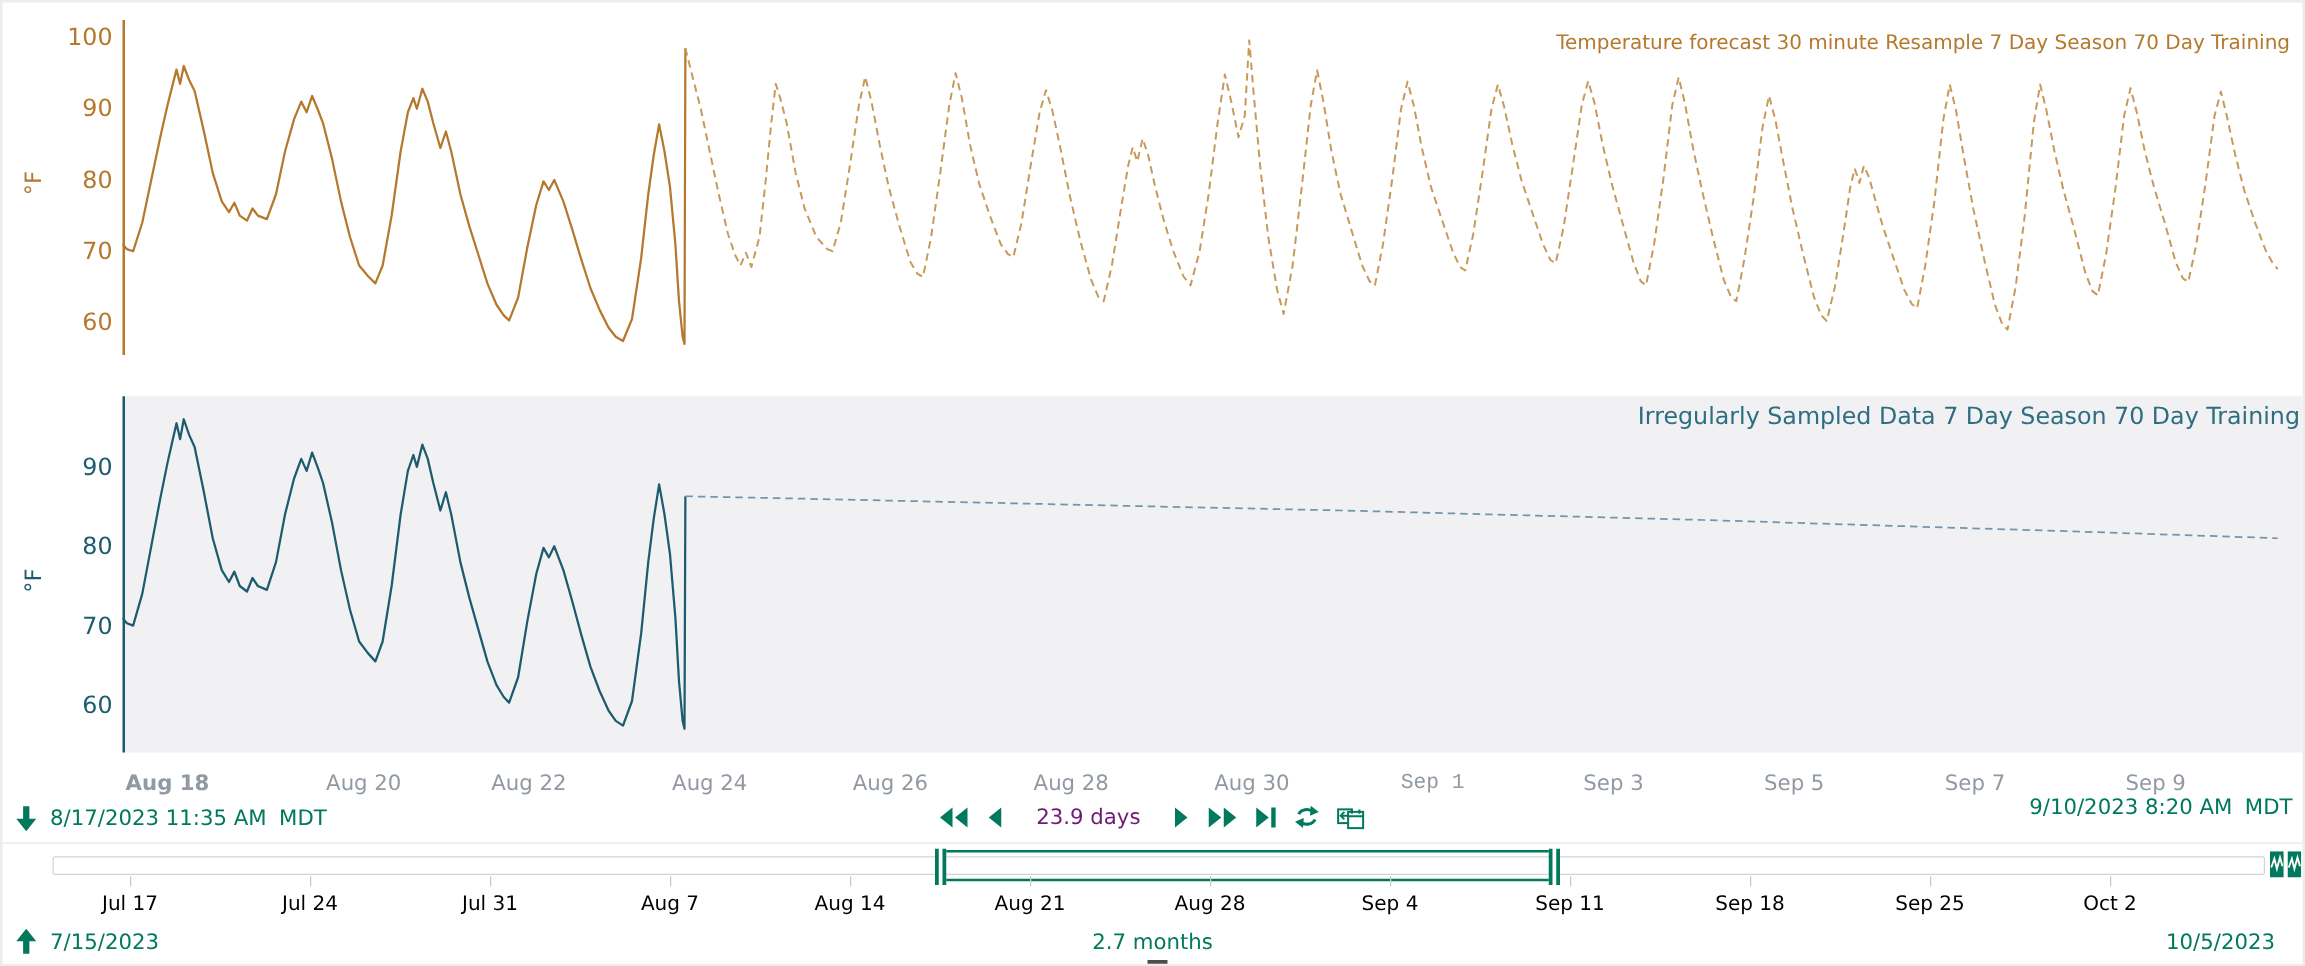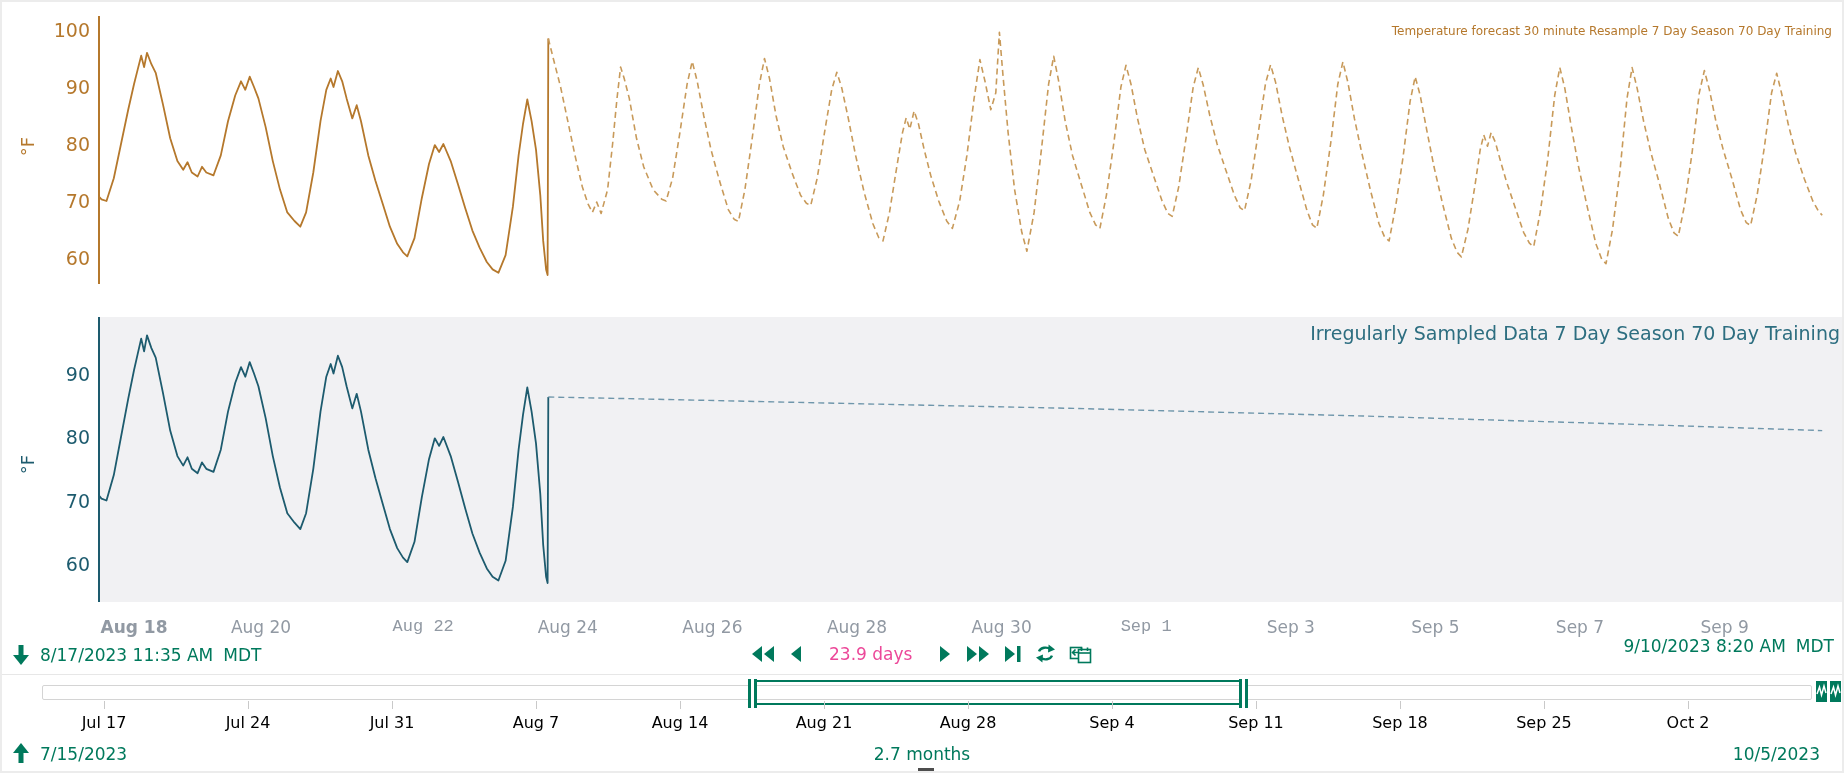--- a/index.html
+++ b/index.html
@@ -5,36 +5,36 @@
   * { margin:0; padding:0; box-sizing:border-box; }
   html,body { background:#fff; }
   body { font-family:"DejaVu Sans","Liberation Sans",sans-serif; }
   #app {
     position:relative; width:1844px; height:773px; background:#fff;
     border:2px solid #ececec; overflow:hidden;
   }
   .abs { position:absolute; }
   svg.chart-plot { position:absolute; overflow:hidden; }
   .chart-title { position:absolute; text-align:right; white-space:nowrap; }
-  #top-title { right:10px; top:22px; font-size:12px; color:#b5782c; }
+  #top-title { right:10px; top:22px; font-size:16px; color:#b5782c; }
   #bottom-panel { left:96px; top:315px; width:1744px; height:285px; background:#f1f1f3; }
   #bottom-title { right:2px; top:320px; font-size:19px; color:#2d6e80; }
   .y-axis-line { position:absolute; width:2px; }
   .y-tick { position:absolute; width:66px; text-align:right; font-size:19px; height:22px; line-height:22px; }
   .y-tick.top { color:#b5782c; }
   .y-tick.bottom { color:#1d5b6e; }
   .y-unit { position:absolute; font-size:18px; transform:rotate(-90deg); transform-origin:center; }
   .x-tick-label { position:absolute; width:110px; text-align:center; font-size:17px; color:#9199a3; top:615px; }
   .green-text { color:#00795c; font-size:17px; white-space:nowrap; }
   .ts-left { position:absolute; left:38px; top:643px; }
   .ts-right { position:absolute; right:8px; top:634px; text-align:center; }
   .tz { margin-left:10px; }
   #nav-controls { position:absolute; left:748px; top:641px; display:flex; align-items:center; gap:13px; }
   .nav-btn { display:flex; align-items:center; justify-content:center; cursor:pointer; background:none; border:none; padding:0; }
-  .nav-span { color:#ec4899; font-size:17px; margin:0 14px; }
+  .nav-span { color:#701a75; font-size:17px; margin:0 14px; }
   .sep-line { position:absolute; left:0; top:672px; width:100%; height:1px; background:#e7e7e7; }
   #slider-track { position:absolute; left:40px; top:683px; width:1770px; height:15px; background:#fff; border:1px solid #d4d4d4; border-radius:2px; }
   #slider-range { position:absolute; left:750px; top:678px; width:492px; height:25px; border:2px solid #00795c; background:transparent; cursor:ew-resize; }
   .slider-handle { position:absolute; top:-3px; width:9px; height:29px; background:#fff; border-left:3px solid #00795c; border-right:3px solid #00795c; cursor:ew-resize; }
   .slider-handle.left { left:-6px; } .slider-handle.right { right:-6px; }
   .slider-tick { position:absolute; top:699px; width:1px; height:8px; background:#c9c9c9; }
   .slider-label { position:absolute; top:711px; width:100px; text-align:center; font-size:16px; color:#000000; }
   #slider-zoom-icon { position:absolute; left:1814px; top:679px; display:flex; gap:3px; cursor:pointer; }
   .bottom-row-left { position:absolute; left:38px; top:742px; }
   .bottom-row-center { position:absolute; left:0; top:742px; width:100%; text-align:center; }
@@ -72,22 +72,22 @@
       <div class="y-tick bottom" style="left: 22px; top: 487.5px;">70</div>
       <div class="y-tick bottom" style="left: 22px; top: 551px;">60</div>
     </div>
   <svg class="chart-plot" style="left:96px; top:315px;" width="1744" height="285">
       <path d="M-0.2,177.1 L3.5,181.6 L8.5,183.5 L15.8,158.1 L23.0,120.0 L30.2,81.9 L36.0,53.3 L39.6,37.4 L43.2,21.6 L46.1,34.3 L49.0,18.4 L53.4,31.1 L57.7,40.6 L64.9,75.6 L72.2,113.6 L79.4,139.1 L85.2,148.6 L89.5,140.3 L93.8,151.8 L99.6,156.2 L104.0,145.4 L108.3,151.8 L115.5,154.9 L122.8,132.7 L130.0,94.6 L137.2,66.0 L143.0,50.1 L147.3,59.7 L151.7,45.1 L156.0,56.5 L160.4,69.2 L167.6,100.9 L174.8,139.1 L182.0,170.8 L189.3,196.2 L196.5,205.7 L202.3,212.1 L208.1,196.2 L215.3,151.8 L222.5,94.6 L228.3,59.7 L232.7,47.0 L235.5,56.5 L239.9,38.7 L244.2,50.1 L248.6,69.2 L254.3,91.4 L258.7,76.8 L263.0,94.6 L270.3,132.7 L277.5,161.3 L284.7,186.7 L291.9,212.1 L299.2,231.1 L305.0,240.6 L309.3,245.1 L316.5,224.8 L323.8,180.3 L331.0,142.2 L336.8,121.3 L341.1,128.9 L345.4,120.0 L352.7,139.1 L359.9,164.4 L367.1,191.1 L374.4,216.5 L381.6,235.6 L388.8,251.4 L394.6,259.7 L400.4,263.5 L407.6,243.8 L414.9,189.9 L420.6,132.7 L425.0,97.8 L429.3,70.5 L433.6,94.6 L438.0,126.4 L442.3,177.1 L445.2,228.0 L448.1,259.7 L449.6,266.0 L450.3,80.0" fill="none" stroke="#1d5b6e" stroke-width="1.8" stroke-linejoin="round"></path>
       <path d="M450.3,80.0 L542.1,81.9 L686.7,85.1 L831.3,88.3 L975.9,91.4 L1120.5,95.2 L1265.1,99.0 L1409.7,103.5 L1554.3,107.9 L1724.2,113.6" fill="none" stroke="#6f96ab" stroke-width="1.4" stroke-linejoin="round" stroke-dasharray="6 4"></path>
     </svg>
 
   <div id="x-axis">
       <div class="x-tick-label" style="left: 77px; font-weight: bold;">Aug 18</div>
-      <div class="x-tick-label" style="left: 204px;">Aug 20</div>
-      <div class="x-tick-label" style="left: 366.2px; font-family: Liberation Mono, monospace;">Aug 22</div>
+      <div class="x-tick-label" style="left: 234px;">Aug 20</div>
+      <div class="x-tick-label" style="left: 366.2px;">Aug 22</div>
       <div class="x-tick-label" style="left: 510.8px;">Aug 24</div>
       <div class="x-tick-label" style="left: 655.4px;">Aug 26</div>
       <div class="x-tick-label" style="left: 800px;">Aug 28</div>
       <div class="x-tick-label" style="left: 944.6px;">Aug 30</div>
       <div class="x-tick-label" style="left: 1089.2px; font-family: Liberation Mono, monospace;">Sep 1</div>
       <div class="x-tick-label" style="left: 1233.8px;">Sep 3</div>
       <div class="x-tick-label" style="left: 1378.4px;">Sep 5</div>
       <div class="x-tick-label" style="left: 1523px;">Sep 7</div>
       <div class="x-tick-label" style="left: 1667.6px;">Sep 9</div>
     </div>

